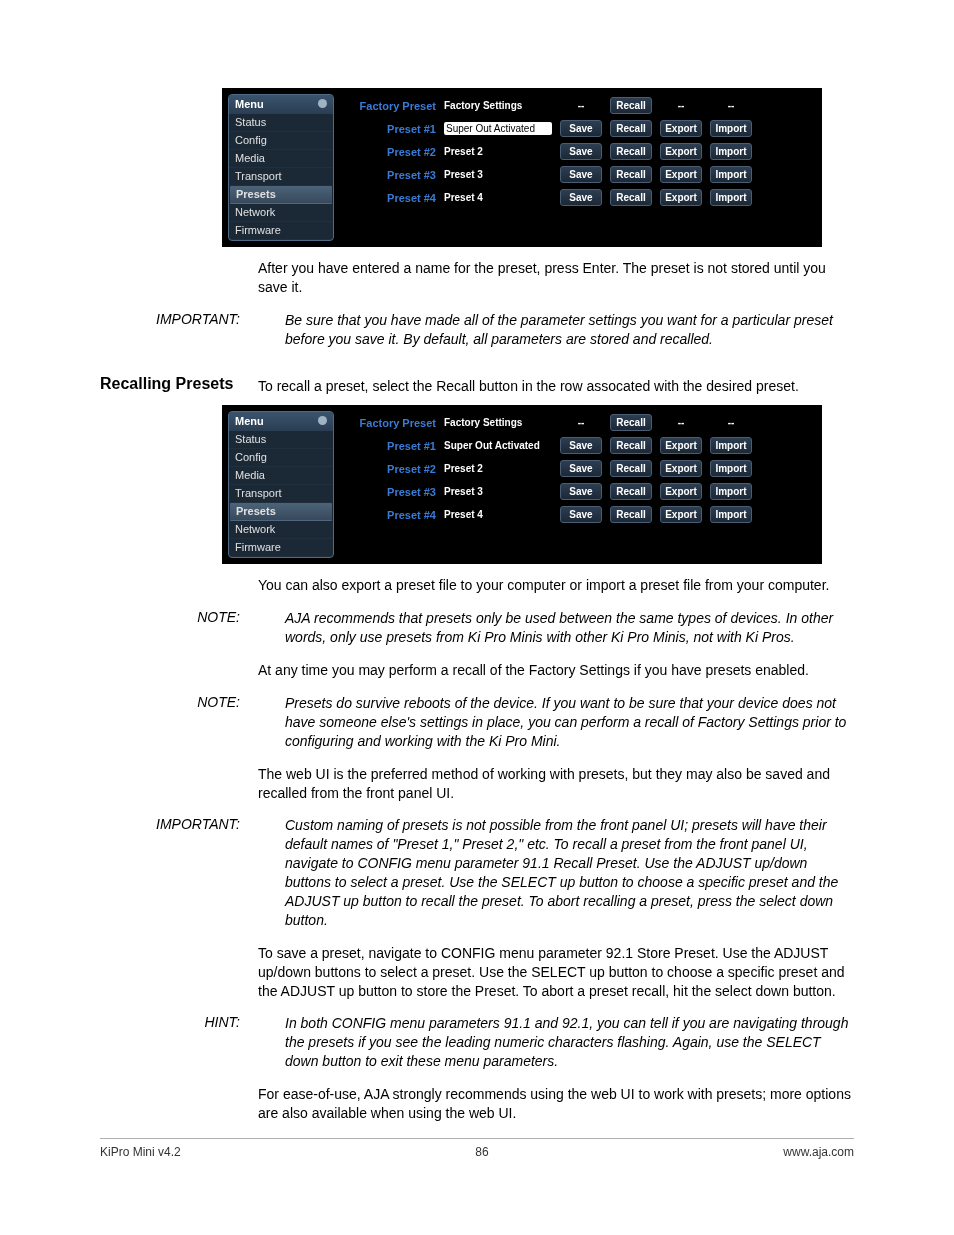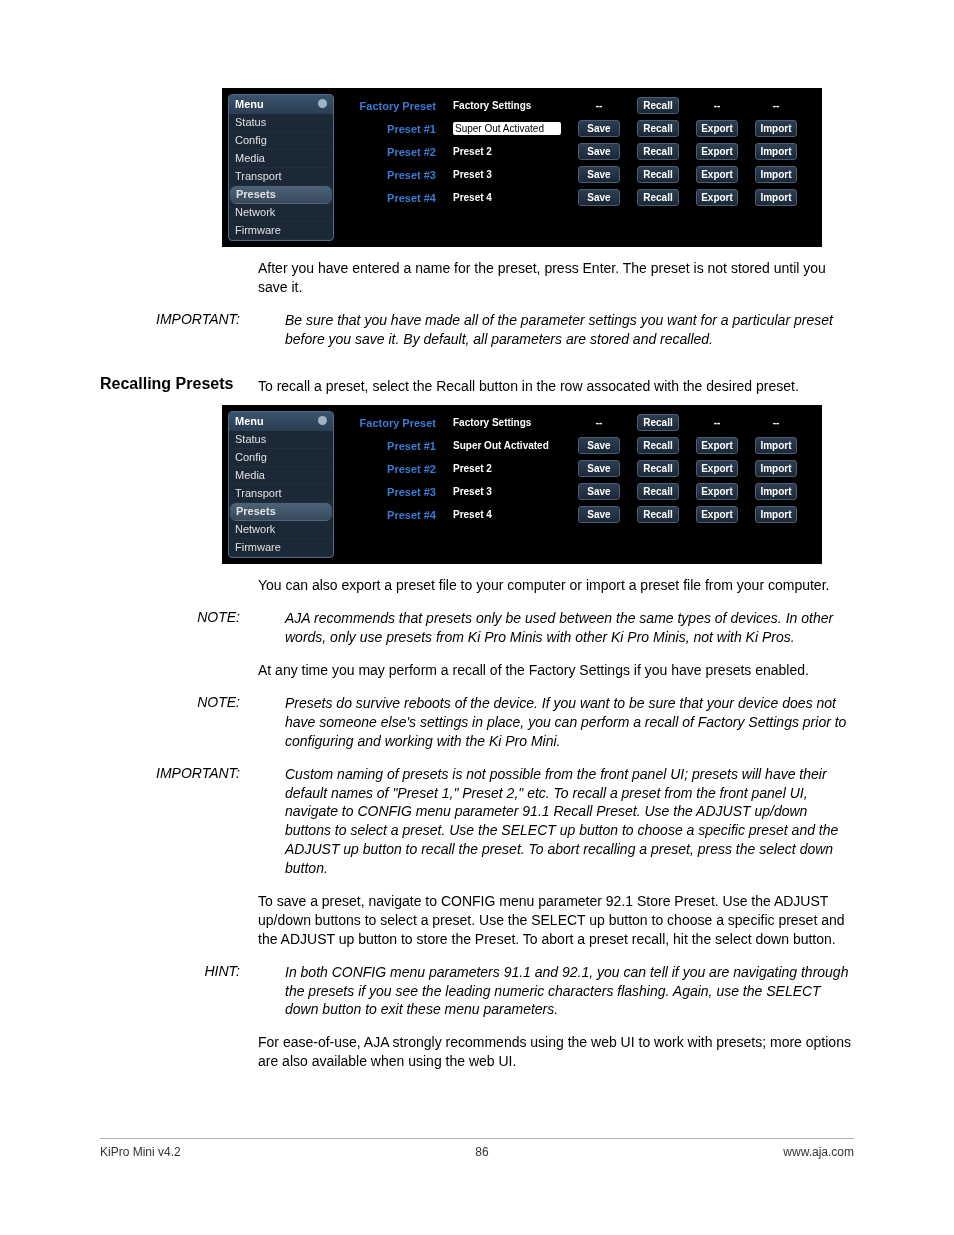--- a/index.html
+++ b/index.html
@@ -50,34 +50,34 @@
     display: inline-block;
   }
   .sidebar-item {
     color: #e0e0e0;
     padding: 3px 6px;
     font-size: 11px;
     border-bottom: 1px solid rgba(255,255,255,0.03);
   }
   .sidebar-item.sel {
     background: linear-gradient(#4c6379,#38495c);
-    border-radius: 6px;
+    border-radius: 1px;
     margin: 0 1px;
     font-weight: bold;
   }
 
   .preset-table {
     flex: 1;
     font-size: 10px;
     color: #fff;
   }
   .preset-row {
     display: flex;
     align-items: center;
-    gap: 17px;
+    gap: 8px;
     padding: 3px 0;
   }
   .preset-label {
     width: 78px;
     text-align: right;
     color: #3a7bd5;
     font-weight: bold;
     font-size: 11px;
   }
   .preset-name {
@@ -318,20 +318,21 @@
     <div class="txt italic">AJA recommends that presets only be used between the same types of devices.  In other words, only use presets from Ki Pro Minis with other Ki Pro Minis, not with Ki Pros.</div>
   </div>
 
   <div class="body-block">At any time you may perform a recall of the Factory Settings if you have presets enabled.</div>
 
   <div class="labelled">
     <div class="lab">NOTE:</div>
     <div class="txt italic">Presets do survive reboots of the device. If you want to be sure that your device does not have someone else's settings in place, you can perform a recall of Factory Settings prior to configuring and working with the Ki Pro Mini.</div>
   </div>
 
+  <div class="body-block">The web UI is the preferred method of working with presets, but they may also be saved and recalled from the front panel UI.</div>
 
   <div class="labelled">
     <div class="lab">IMPORTANT:</div>
     <div class="txt italic">Custom naming of presets is not possible from the front panel UI; presets will have their default names of "Preset 1," Preset 2," etc. To recall a preset from the front panel UI, navigate to CONFIG menu parameter 91.1 Recall Preset. Use the ADJUST up/down buttons to select a preset.  Use the SELECT up button to choose a specific preset and the ADJUST up button to recall the preset.  To abort recalling a preset, press the select down button.</div>
   </div>
 
   <div class="body-block">To save a preset, navigate to CONFIG menu parameter 92.1 Store Preset. Use the ADJUST up/down buttons to select a preset. Use the SELECT up button to choose a specific preset and the ADJUST up button to store the Preset. To abort a preset recall, hit the select down button.</div>
 
   <div class="labelled">
     <div class="lab">HINT:</div>

